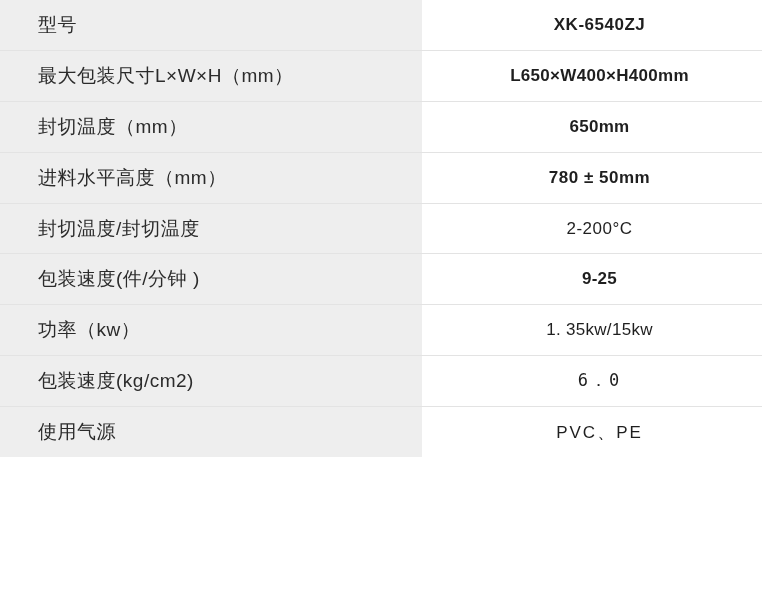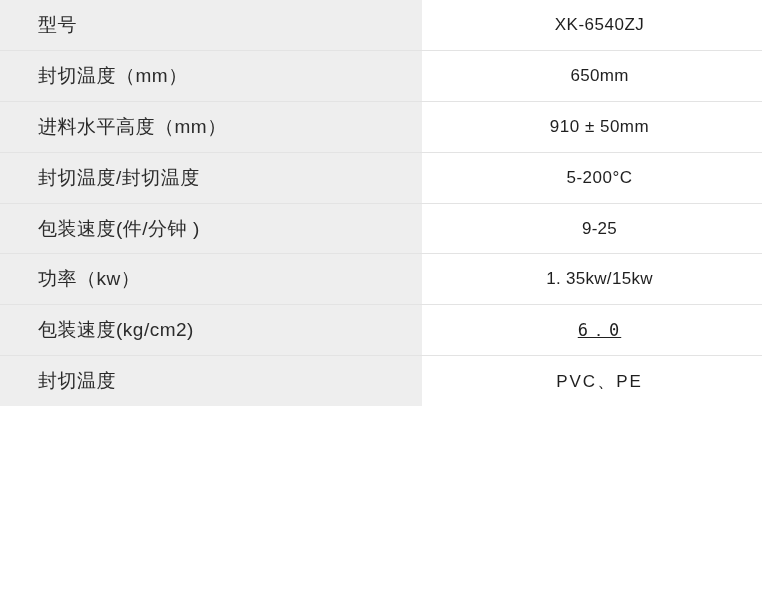--- a/index.html
+++ b/index.html
@@ -45,55 +45,59 @@
   }
   td.value-cell {
     width: 340px;
     background: #ffffff;
     text-align: center;
     font-size: 17px;
     color: #1f1f1f;
   }
   .v-lg { font-size: 19px; letter-spacing: 0.5px; }
   .v-md { font-size: 17px; letter-spacing: 0.3px; }
-  .v-mono { font-family: "DejaVu Sans Mono", "Liberation Mono", monospace; text-decoration: underline; }
+  .v-mono { font-family: "DejaVu Sans Mono", "Liberation Mono", monospace; }
   .v-wide { letter-spacing: 2px; }
-  .v-bold { font-weight: 400; border-radius: 9px; }
+  .v-bold { font-weight: 700; border-radius: 9px; }
 </style>
 </head>
 <body>
 
 <table class="spec-table">
   <tbody>
     <tr>
       <td class="label-cell">型号</td>
       <td class="value-cell v-lg v-bold">XK-6540ZJ</td>
     </tr>
     <tr>
+      <td class="label-cell">最大包装尺寸L×W×H（mm）</td>
+      <td class="value-cell v-md v-bold">L650×W400×H400mm</td>
+    </tr>
+    <tr>
       <td class="label-cell">封切温度（mm）</td>
       <td class="value-cell v-md v-bold">650mm</td>
     </tr>
     <tr>
       <td class="label-cell">进料水平高度（mm）</td>
-      <td class="value-cell v-lg v-bold">910 ± 50mm</td>
+      <td class="value-cell v-lg v-bold">780 ± 50mm</td>
     </tr>
     <tr>
       <td class="label-cell">封切温度/封切温度</td>
-      <td class="value-cell v-lg">5-200°C</td>
+      <td class="value-cell v-lg">2-200°C</td>
     </tr>
     <tr>
       <td class="label-cell">包装速度(件/分钟 )</td>
       <td class="value-cell v-md v-bold">9-25</td>
     </tr>
     <tr>
       <td class="label-cell">功率（kw）</td>
       <td class="value-cell v-md">1. 35kw/15kw</td>
     </tr>
     <tr>
       <td class="label-cell">包装速度(kg/cm2)</td>
       <td class="value-cell v-lg v-mono v-wide">6．0</td>
     </tr>
     <tr>
-      <td class="label-cell">封切温度</td>
+      <td class="label-cell">使用气源</td>
       <td class="value-cell v-lg v-wide">PVC、PE</td>
     </tr>
   </tbody>
 </table>
 
 </body></html>

